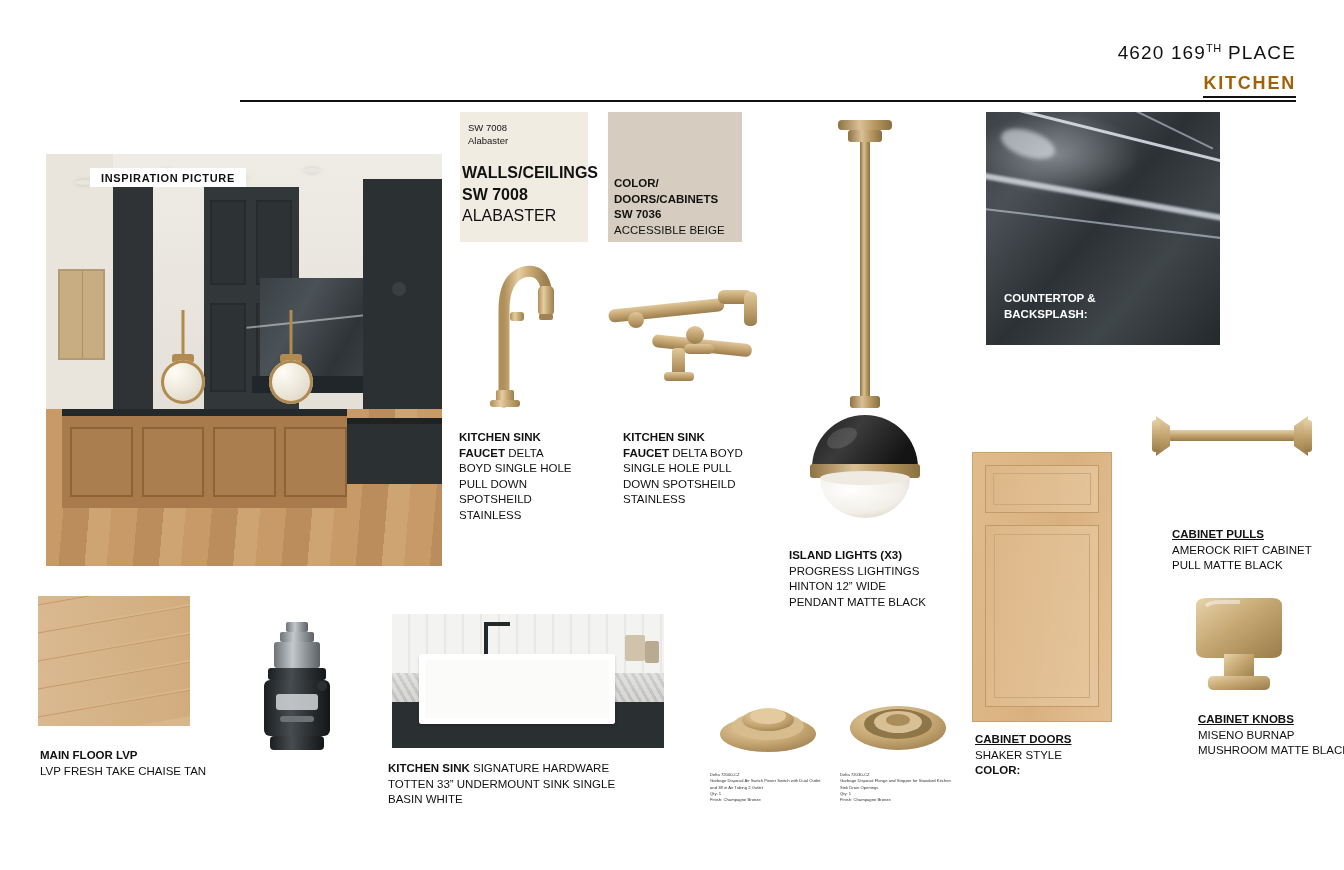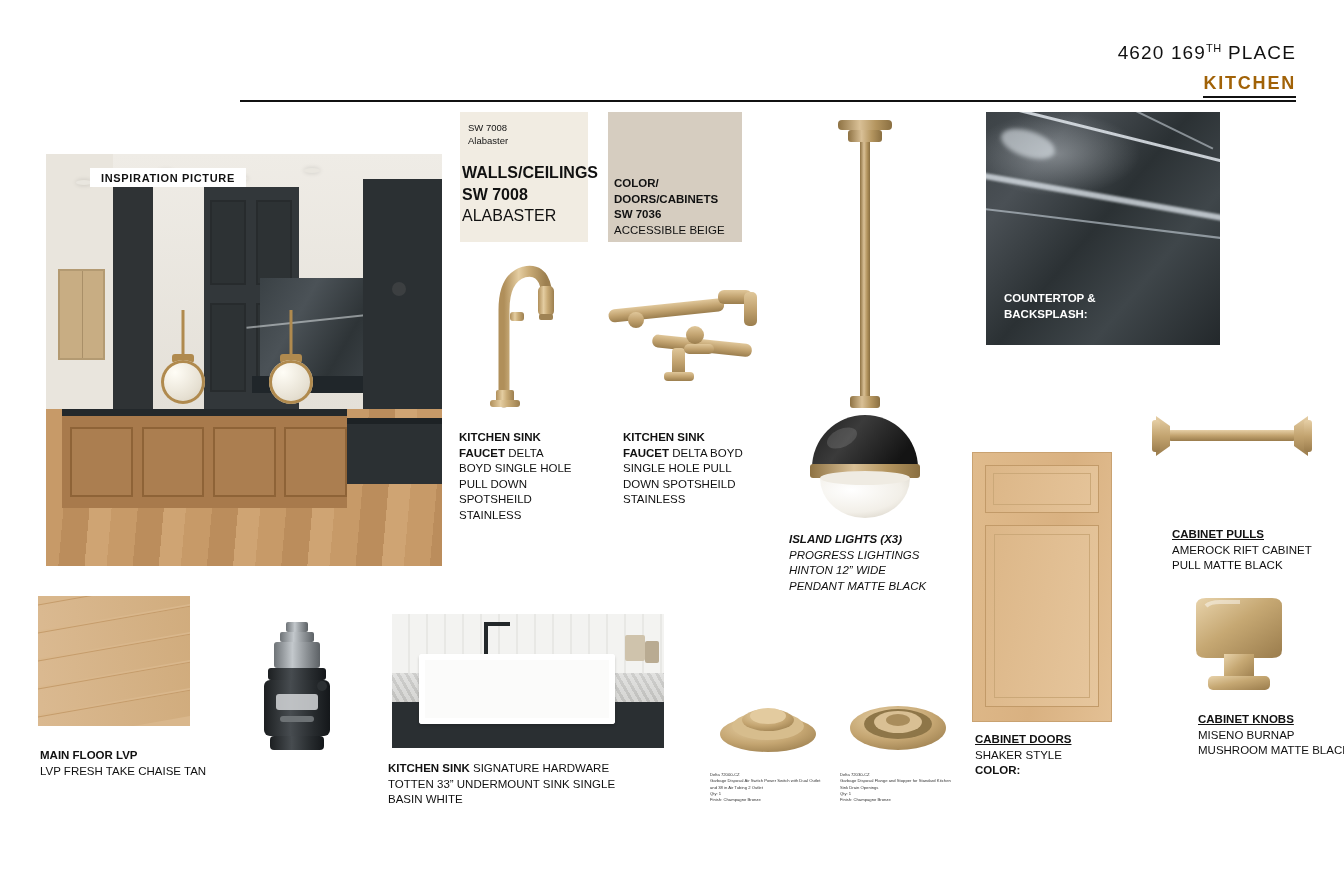--- a/index.html
+++ b/index.html
@@ -188,21 +188,21 @@
   
   .flange1 { position:absolute; left:716px; top:690px; width:104px; height:66px; }
   .flange2 { position:absolute; left:846px; top:688px; width:104px; height:70px; }
   .spec1 { position:absolute; left:710px; top:772px; width:118px; font-size:4.2px; line-height:1.5; color:#333; }
   .spec2 { position:absolute; left:840px; top:772px; width:118px; font-size:4.2px; line-height:1.5; color:#333; }
 
   
   .cap { position:absolute; font-size:11.5px; line-height:1.35; color:#111; }
   .cap-f1 { left:459px; top:430px; width:118px; }
   .cap-f2 { left:623px; top:430px; width:122px; }
-  .cap-pend { left:789px; top:532px; width:152px;font-style:italic; }
+  .cap-pend { left:789px; top:548px; width:152px; }
   .cap-cab { left:975px; top:732px; width:140px; }
   .cap-pulls { left:1172px; top:503px; width:150px;margin-top:24px; }
   .cap-knobs { left:1198px; top:712px; width:152px; }
   .cap-lvp { left:40px; top:748px; width:170px; }
   .cap-sink { left:388px; top:761px; width:250px; }
   .u { text-decoration:underline; font-weight:700; }
   .bold { font-weight:700; }
 </style>
 </head>
 <body>

